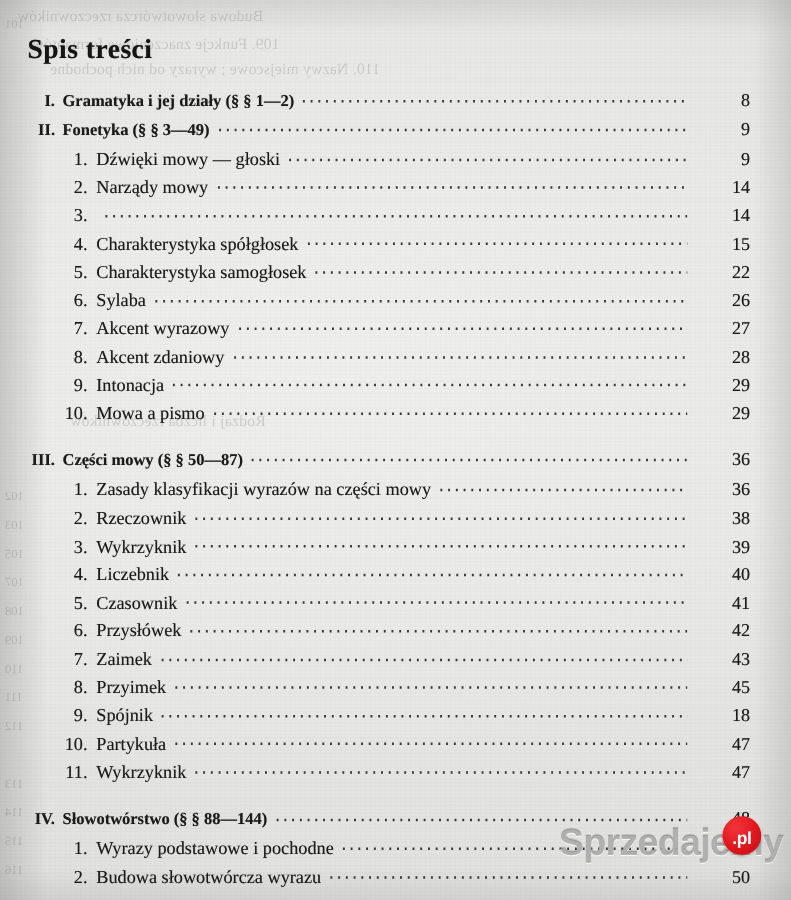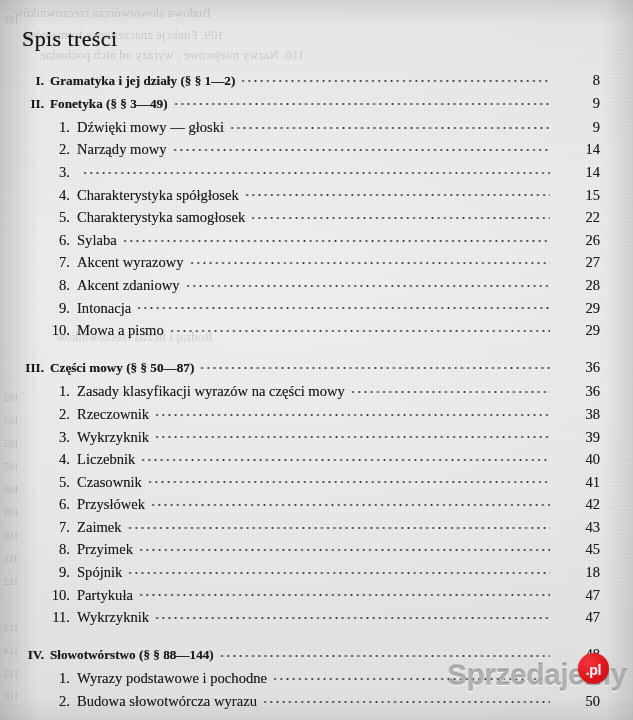--- a/index.html
+++ b/index.html
@@ -85,21 +85,21 @@
     position: relative;
     z-index: 3;
     padding: 0;
   }
 
   #page-title {
     position: absolute;
     left: 22px;
     top: 11px;
     font-size: 22px;
-    font-weight: normal;
+    font-weight: bold;
     color: #151515;
     letter-spacing: .4px;
     text-shadow: 0 0 .7px rgba(0,0,0,.55);
   }
 
   .toc {
     position: absolute;
     left: 0;
     top: 0;
     width: 633px;

